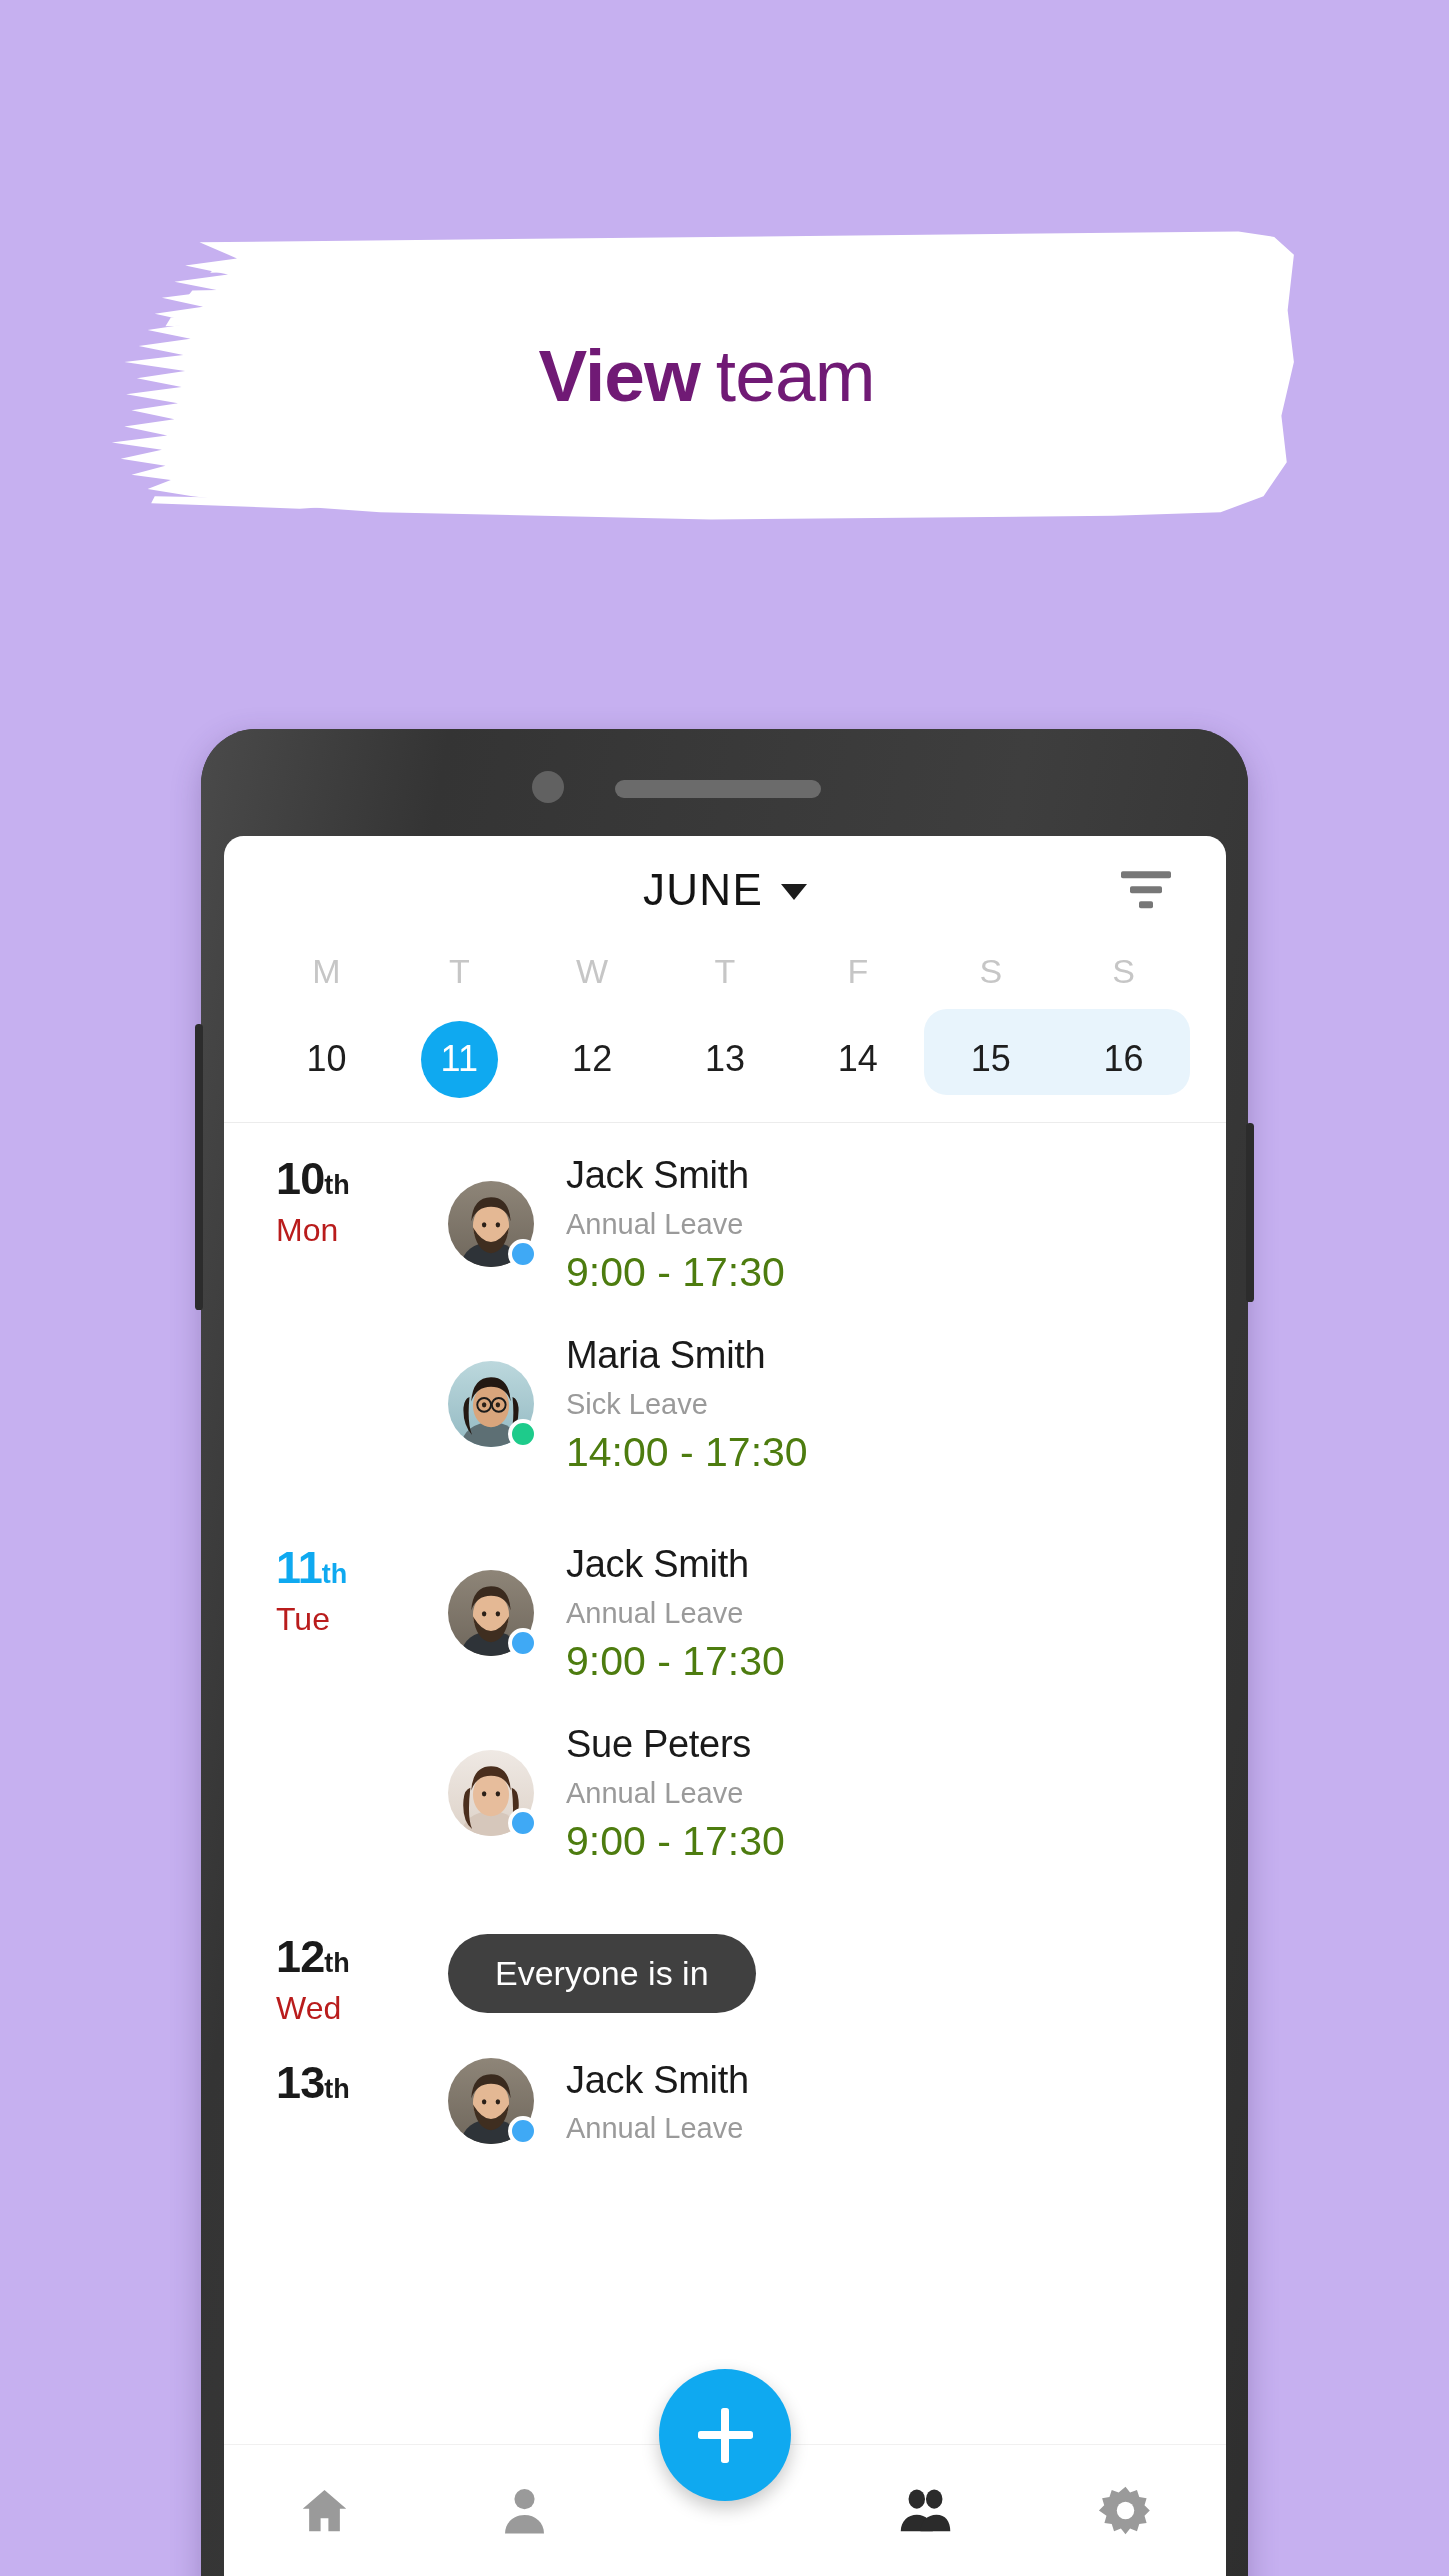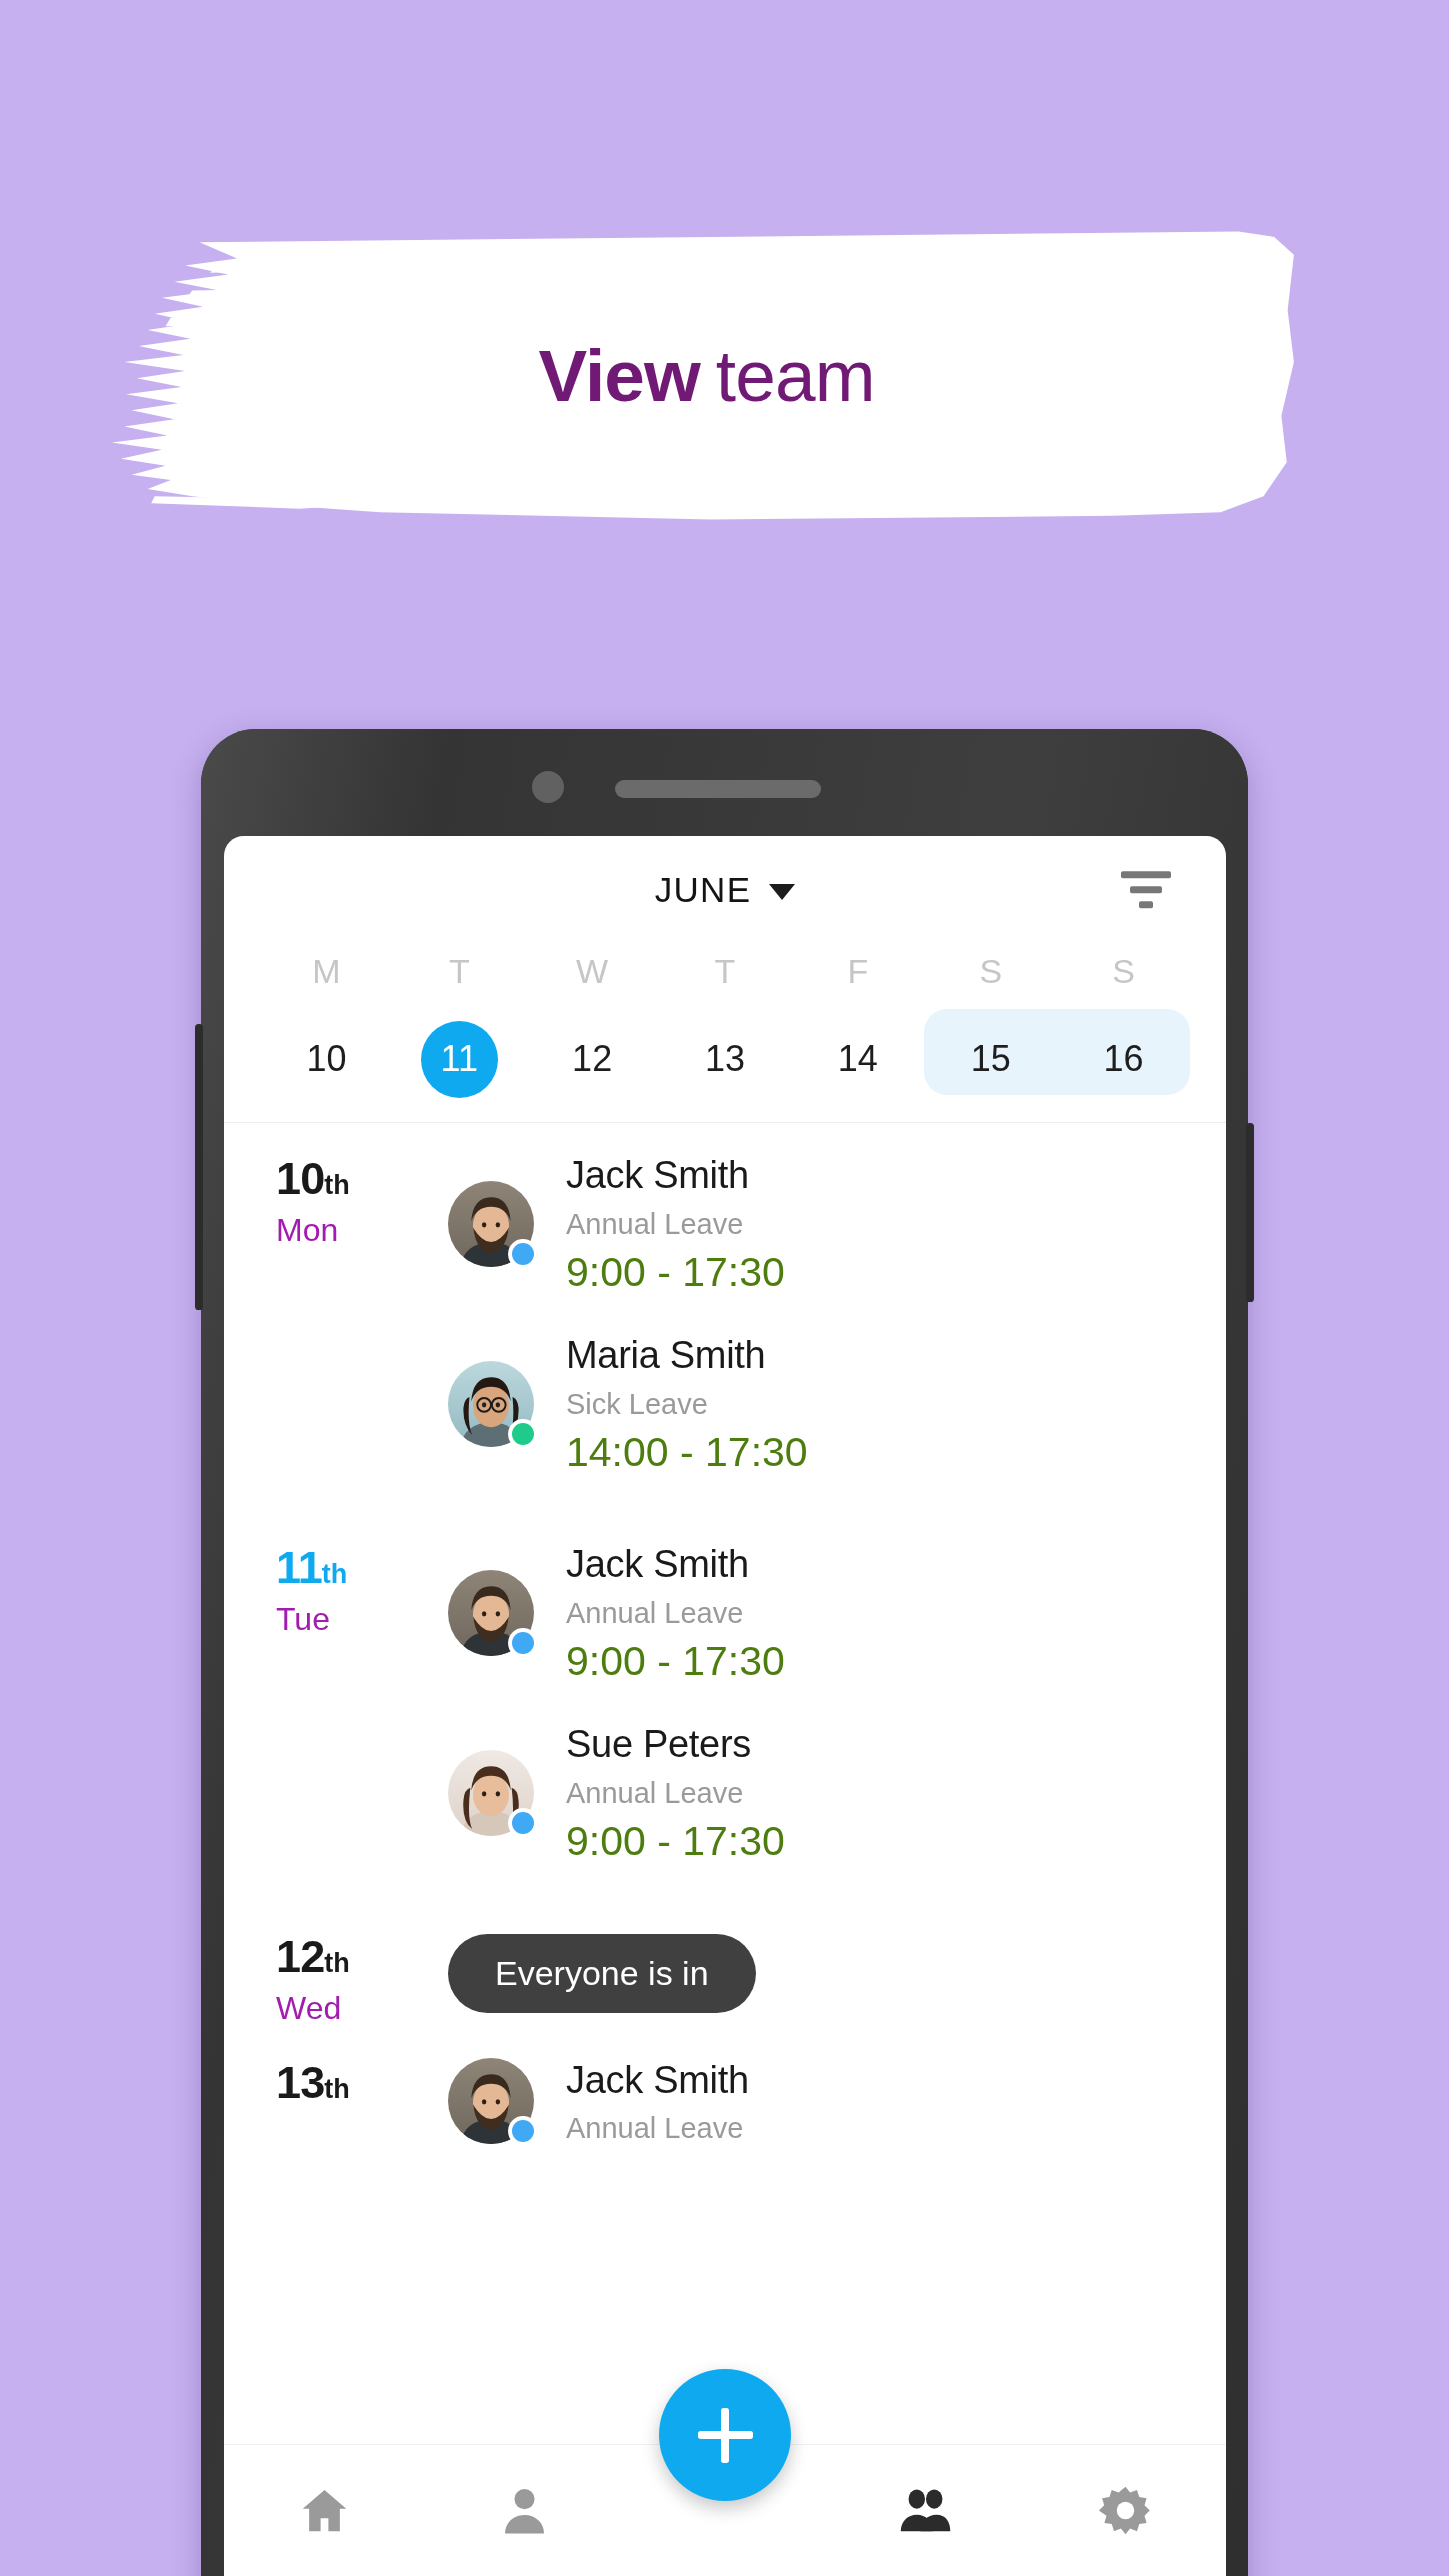--- a/index.html
+++ b/index.html
@@ -79,21 +79,21 @@
     overflow:hidden;
   }
 
   
   #app-bar {
     position:relative; height:107px;
     display:flex; align-items:center; justify-content:center;
   }
   #month-selector {
     display:flex; align-items:center; gap:18px;
-    font-size:35px; letter-spacing:1.3px; color:#141414;
+    font-size:44px; letter-spacing:1.3px; color:#141414;
   }
   #month-caret {
     width:0; height:0;
     border-left:13.4px solid transparent;
     border-right:13.4px solid transparent;
     border-top:16px solid #1c1c1c;
     margin-top:5.4px;
   }
   #filter-icon {
     position:absolute; right:55px; top:50%;
@@ -145,21 +145,21 @@
     width:224px; padding-left:52px; flex:none;
   }
   .day-label .dl-num {
     font-size:45px; font-weight:bold; color:#1a1a1a; letter-spacing:-0.9px;
   }
   .day-label .dl-suffix {
     font-size:27px; font-weight:bold; color:#1a1a1a;margin-top:47px;
   }
   .day-label.today .dl-num, .day-label.today .dl-suffix { color:#0fa9f0; }
   .day-label .dl-dow {
-    font-size:32px; color:#a21caf; margin-top:7.2px;
+    font-size:32px; color:#b91c1c; margin-top:7.2px;
   }
   .entries { flex:1; }
 
   .entry { display:flex; margin-bottom:36px;align-items:center; }
   .avatar-wrap { position:relative; width:86px; height:86px; flex:none; margin-right:32px; }
   .avatar {
     width:86px; height:86px; border-radius:50%;
     overflow:hidden; position:relative;
   }
   .avatar svg { width:100%; height:100%; display:block; }

